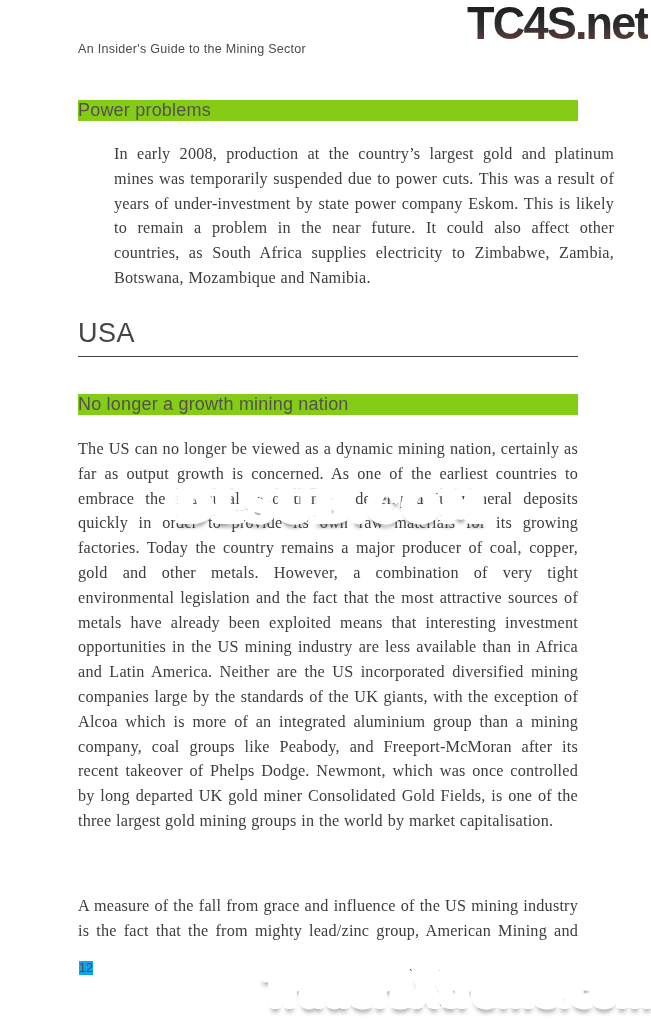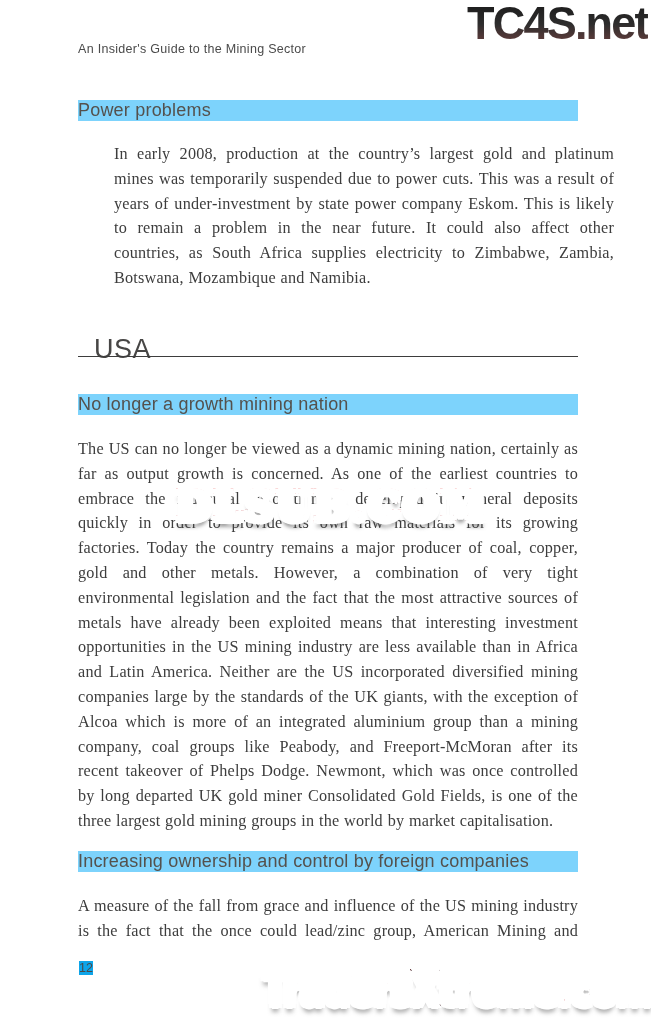--- a/index.html
+++ b/index.html
@@ -25,27 +25,27 @@
     position:absolute;left:79px;top:961px;
     font-family:"Liberation Sans", sans-serif;
     font-size:12.5px;color:#4a4a4a;
     background:#0ea5e9;
   }
   
   .subhead{
     position:absolute;left:78px;width:500px;
     font-family:"Liberation Sans", sans-serif;
     font-weight:400;font-size:18px;letter-spacing:.2px;
-    color:#54514d;margin:0;background:#7dd3fc;
+    color:#54514d;margin:0;background:#84cc16;
   }
   .chapter{
     position:absolute;left:78px;top:318px;width:500px;
     font-family:"Liberation Sans", sans-serif;
     font-weight:400;font-size:27px;letter-spacing:.5px;
-    color:#474645;margin:16px;
+    color:#474645;margin:0;
   }
   .rule{
     position:absolute;left:78px;top:356px;width:500px;height:0;
     border:none;border-top:1.7px solid #3d3d3d;margin:0;
   }
   
   .body-par{
     position:absolute;left:78px;width:500px;
     font-family:"Liberation Serif", serif;
     font-size:16.2px;line-height:24.8px;
@@ -117,23 +117,22 @@
   <p class="body-par" id="para-power">In early 2008, production at the country’s largest gold and platinum mines was temporarily suspended due to power cuts. This was a result of years of under-investment by state power company Eskom. This is likely to remain a problem in the near future. It could also affect other countries, as South Africa supplies electricity to Zimbabwe, Zambia, Botswana, Mozambique and Namibia.</p>
 
   <h1 class="chapter">USA</h1>
 
   <hr class="rule">
 
   <h2 class="subhead" id="h-nolonger">No longer a growth mining nation</h2>
 
   <p class="body-par" id="para-usmining">The US can no longer be viewed as a dynamic mining nation, certainly as far as output growth is concerned. As one of the earliest countries to embrace the industrial revolution, it developed its mineral deposits quickly in order to provide its own raw materials for its growing factories. Today the country remains a major producer of coal, copper, gold and other metals. However, a combination of very tight environmental legislation and the fact that the most attractive sources of metals have already been exploited means that interesting investment opportunities in the US mining industry are less available than in Africa and Latin America. Neither are the US incorporated diversified mining companies large by the standards of the UK giants, with the exception of Alcoa which is more of an integrated aluminium group than a mining company, coal groups like Peabody, and Freeport-McMoran after its recent takeover of Phelps Dodge. Newmont, which was once controlled by long departed UK gold miner Consolidated Gold Fields, is one of the three largest gold mining groups in the world by market capitalisation.</p>
 
-  <h2 class="subhead" id="h-increasing">Increasing ownership and control by foreign companies</h2>
 
-  <p class="body-par stretch-last" id="para-foreign">A measure of the fall from grace and influence of the US mining industry is the fact that the once could lead/zinc group, American Mining and</p>
+  <p class="body-par stretch-last" id="para-foreign">A measure of the fall from grace and influence of the US mining industry is the fact that the from mighty lead/zinc group, American Mining and</p>
 
   <div class="page-number">12</div>
 
   <div class="wm-dlsub">DLSUB.COM</div>
 
   <div class="wm-traders">TradersXtreme.com</div>
 
 </div>
 
 </body></html>

